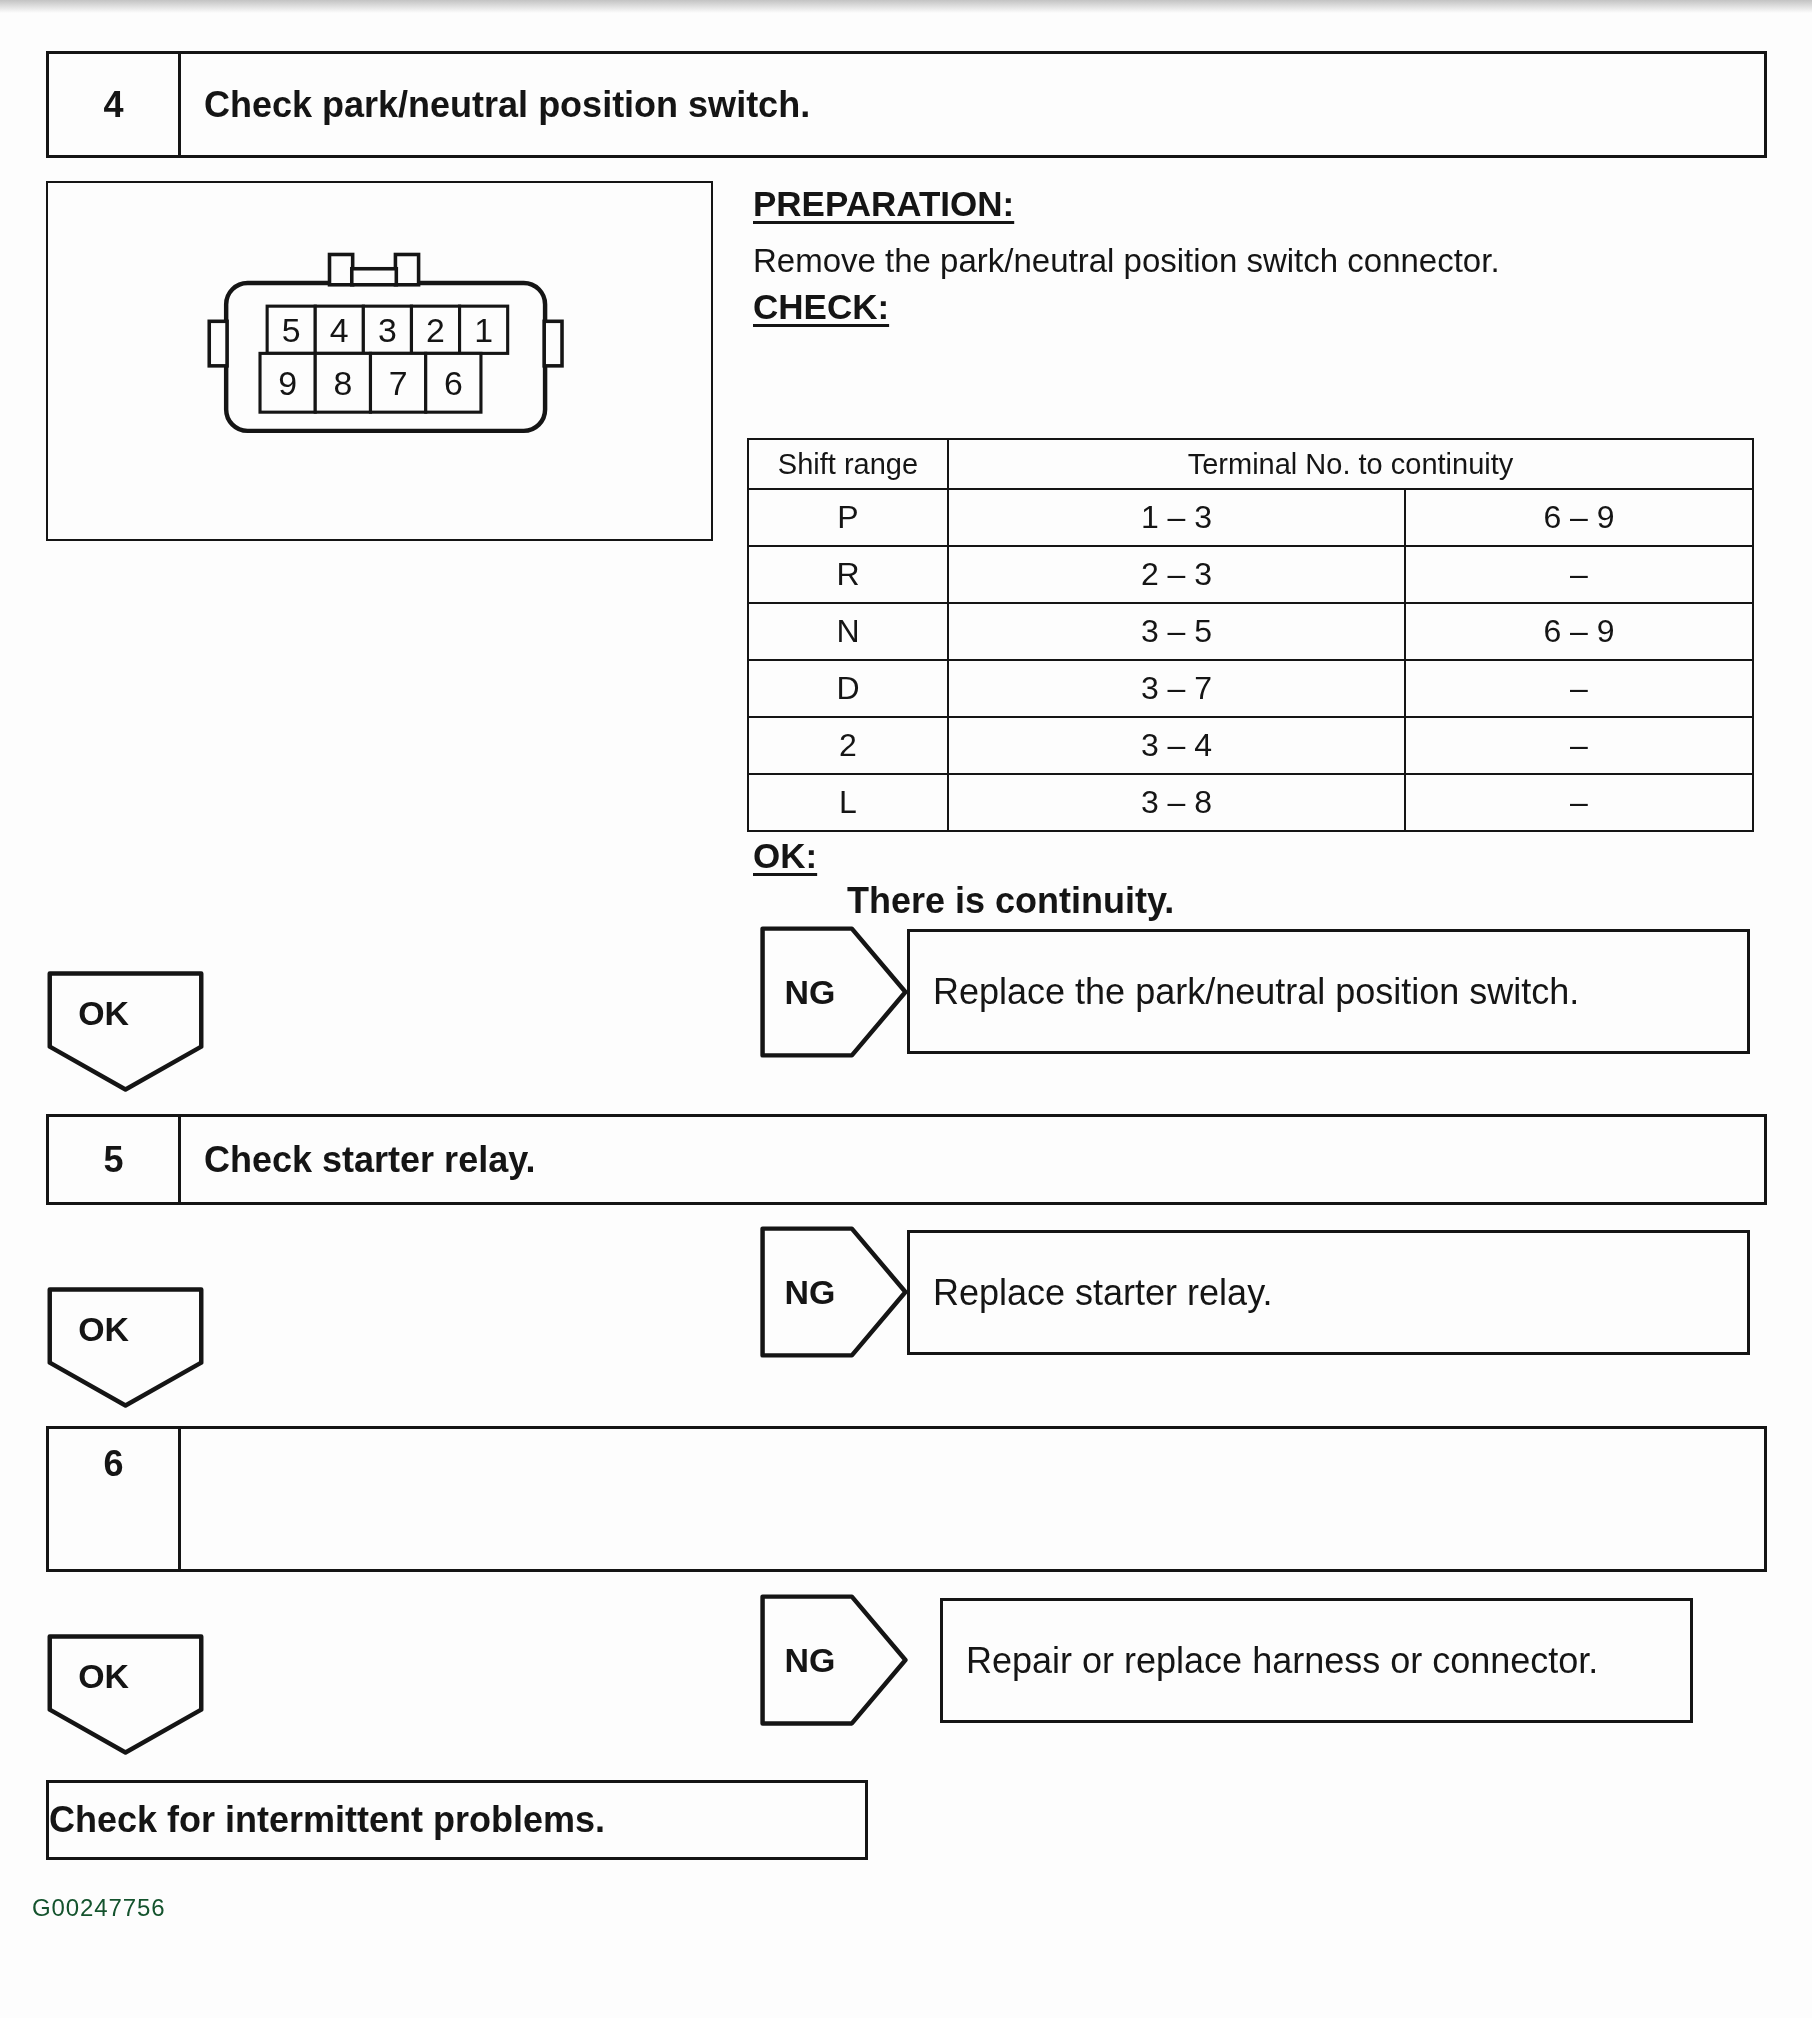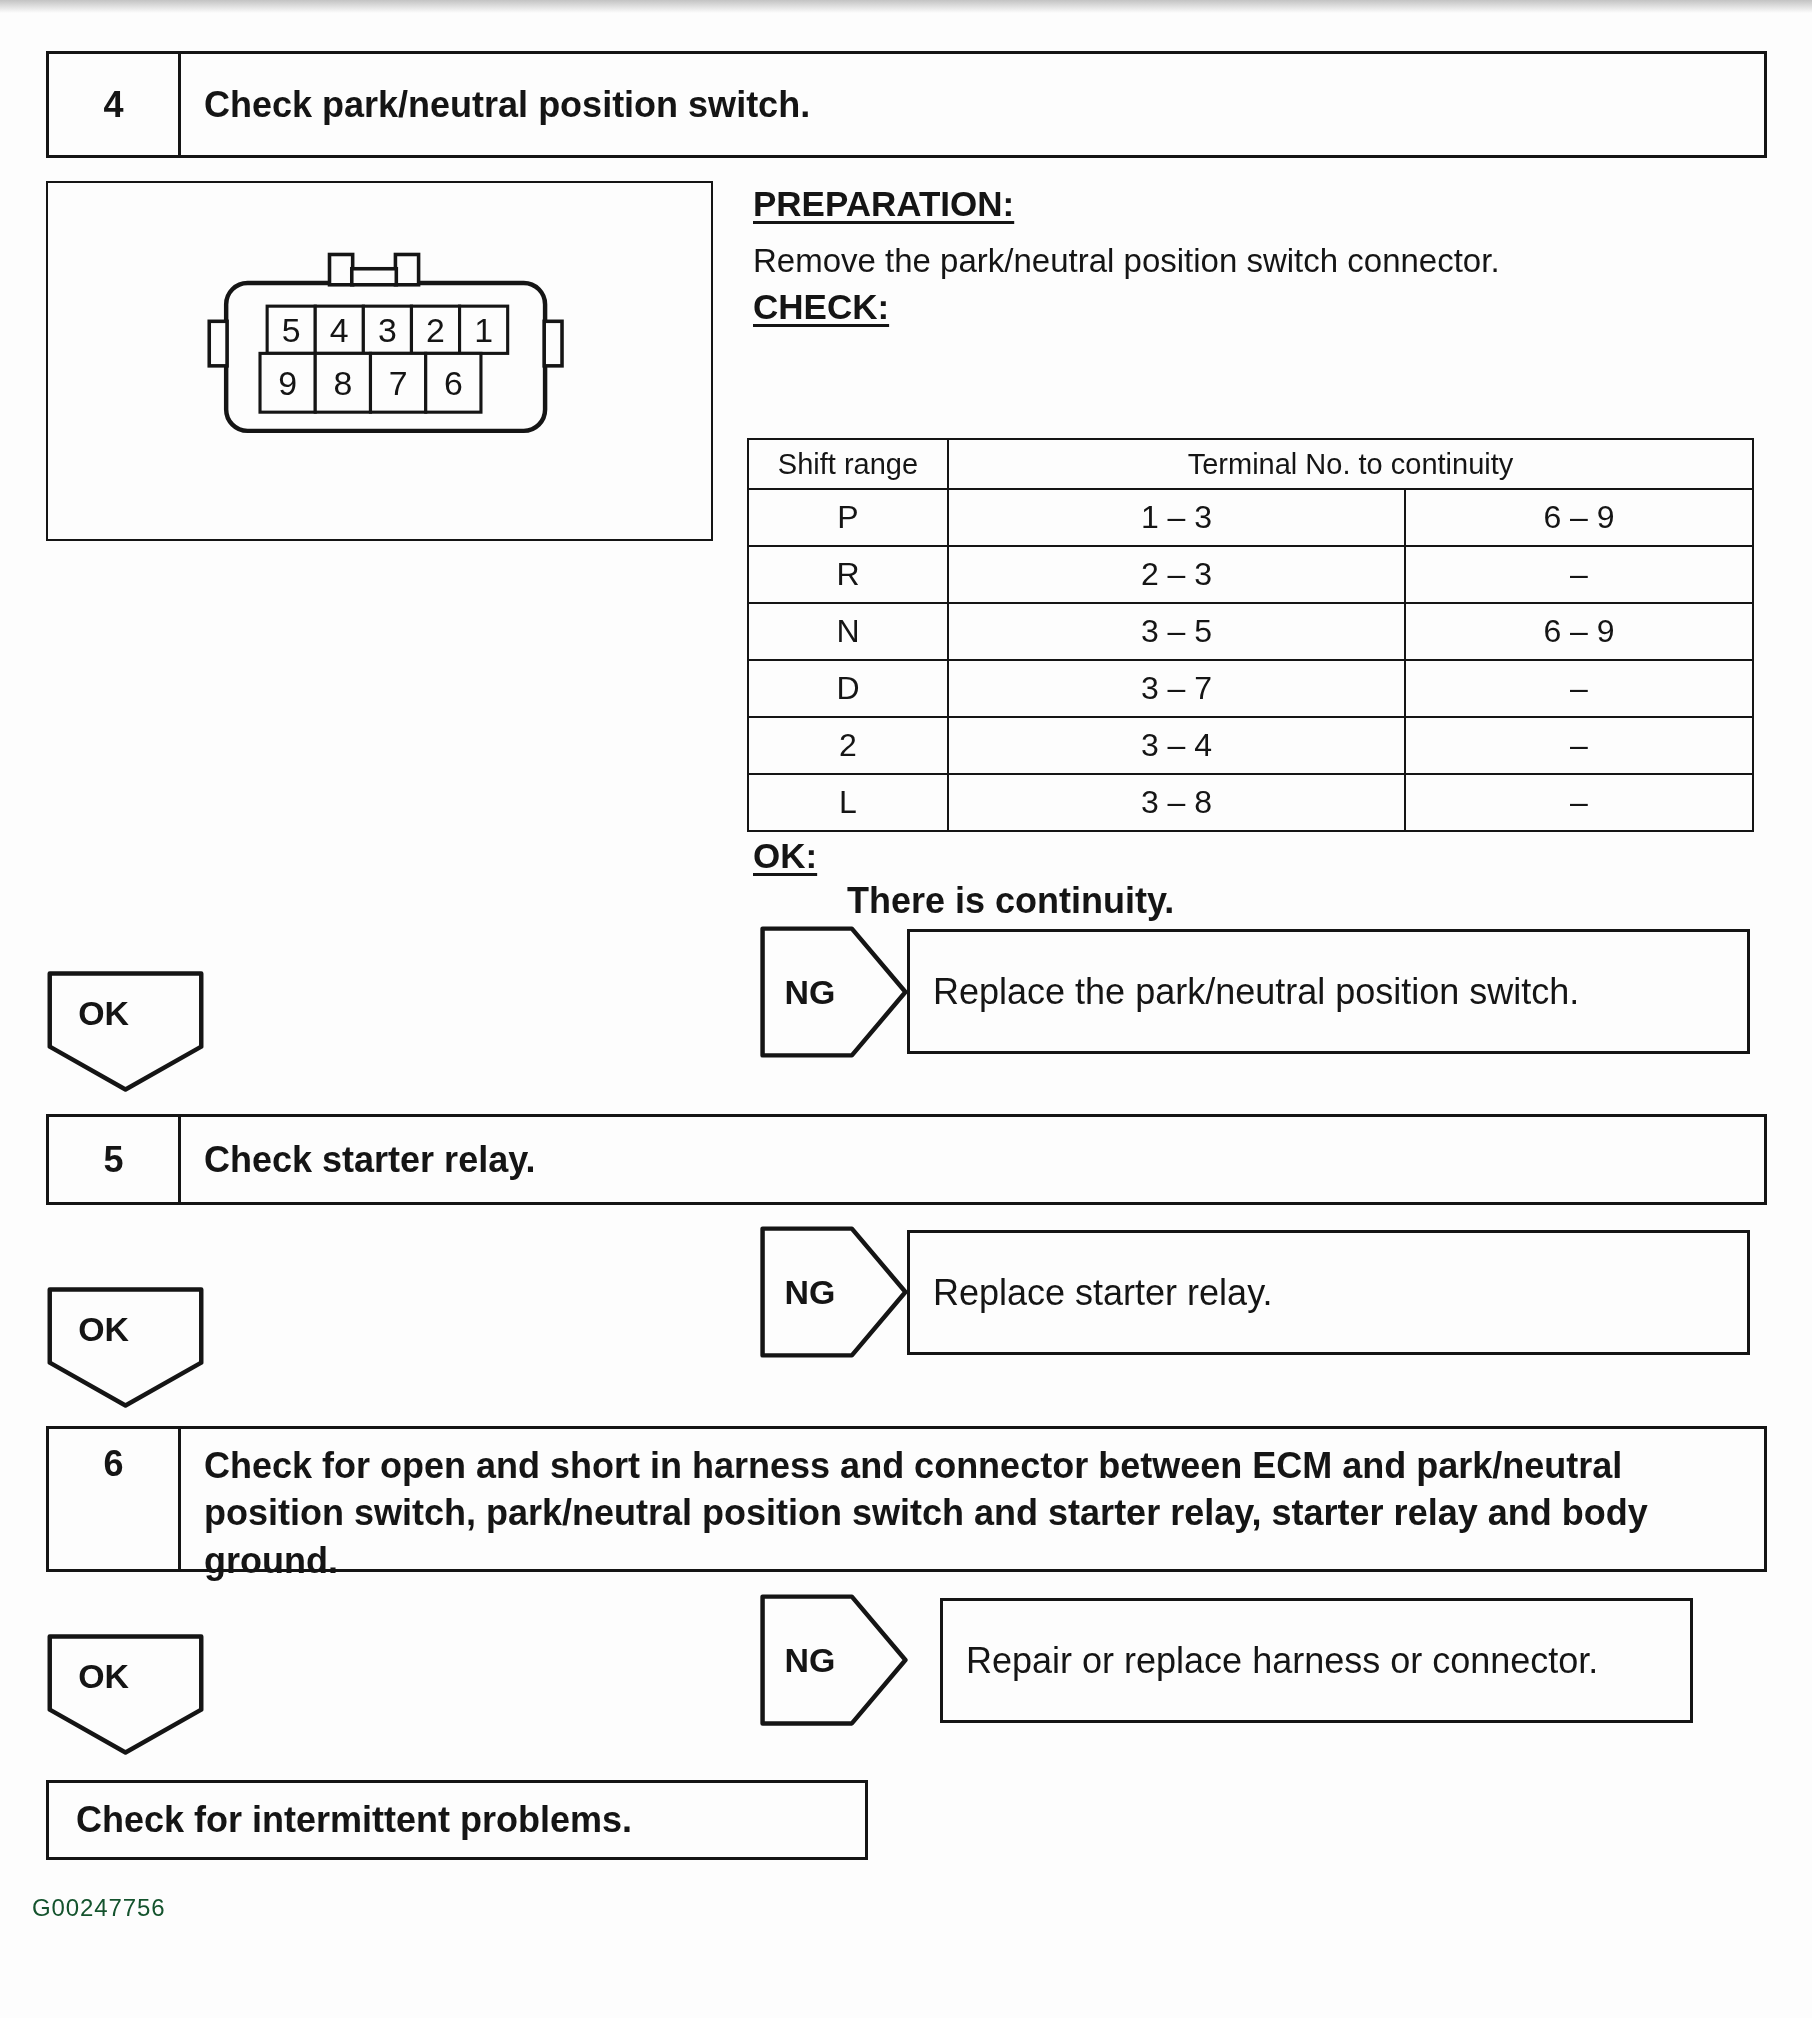--- a/index.html
+++ b/index.html
@@ -93,21 +93,20 @@
     border:3.6px solid #151515;
     display:flex; align-items:center;
     padding-left:23px;
     font-weight:normal; font-size:36px;
     background:#fdfdfd;
   }
   #final-box {
     position:absolute;
     border:3.6px solid #151515;
     display:flex; align-items:center;
-    padding-left:27px;
     font-weight:bold; font-size:36px;
     background:#fdfdfd;
   }
   #figure-id {
     position:absolute;
     font-size:24px; letter-spacing:0.9px; color:#14532d;
   }
 </style>
 </head>
 <body>
@@ -232,21 +231,20 @@
     <span>Replace starter relay.</span>
   </div>
 
   <svg class="ok-pent" style="left:46px; top:1286px;" width="159" height="123" viewBox="0 0 178 138">
     <polygon class="svg-shape s5" points="4,4 174,4 174,86 89,134 4,86" stroke-linejoin="round"></polygon>
     <text class="svg-text bold" x="36" y="62" text-anchor="start">OK</text>
   </svg>
 
   <div class="step-box" id="step6" style="left:46px; top:1426px; width:1721px; height:146px;">
     <div class="step-num">6</div>
-    <div class="step-title">Check for open and short in harness and connector between ECM and park/neutral position switch,  park/neutral position switch and starter relay, starter relay and body ground.</div>
   </div>
 
   <svg class="ng-arrow" style="left:759px; top:1593px;" width="150" height="134" viewBox="0 0 168 150">
     <polygon class="svg-shape s5" points="4,4 104,4 164,75 104,146 4,146" stroke-linejoin="round"></polygon>
     <text class="svg-text bold" x="57" y="89" text-anchor="middle">NG</text>
   </svg>
   <div class="result-box" style="left:940px; top:1598px; width:753px; height:125px;">
     <span>Repair or replace harness or connector.</span>
   </div>
 

